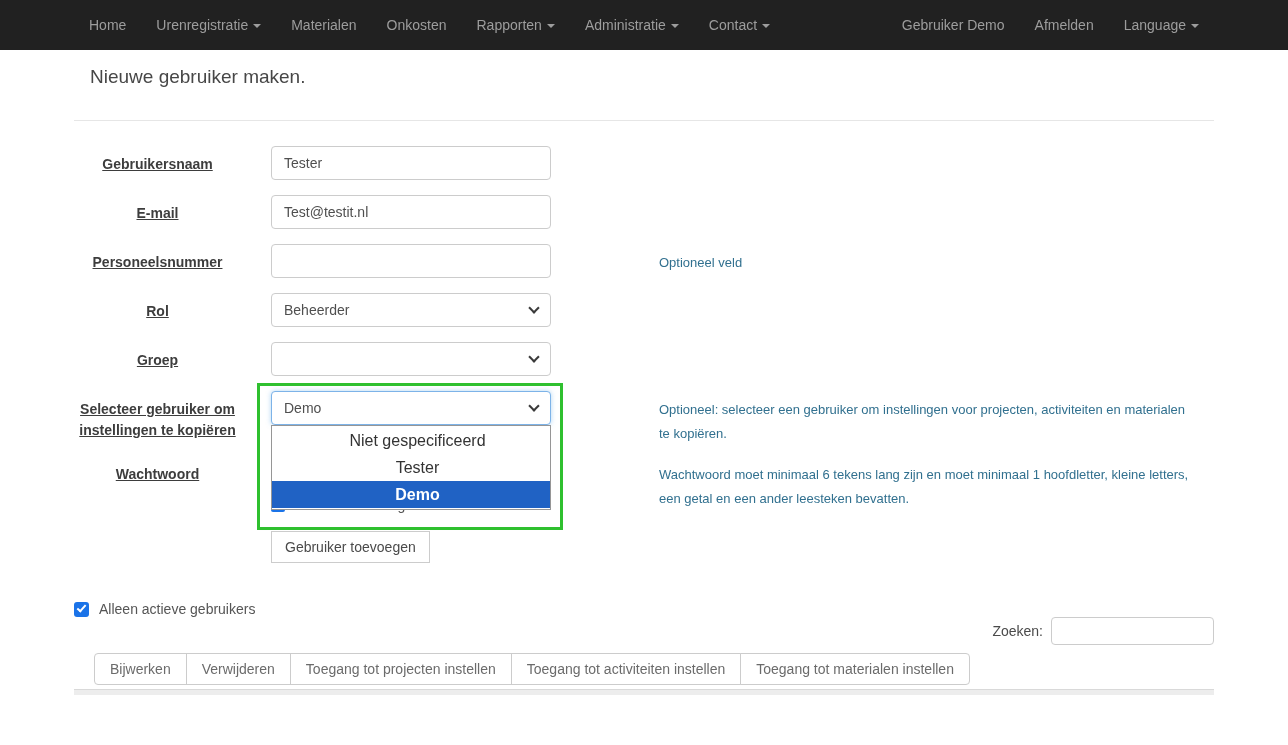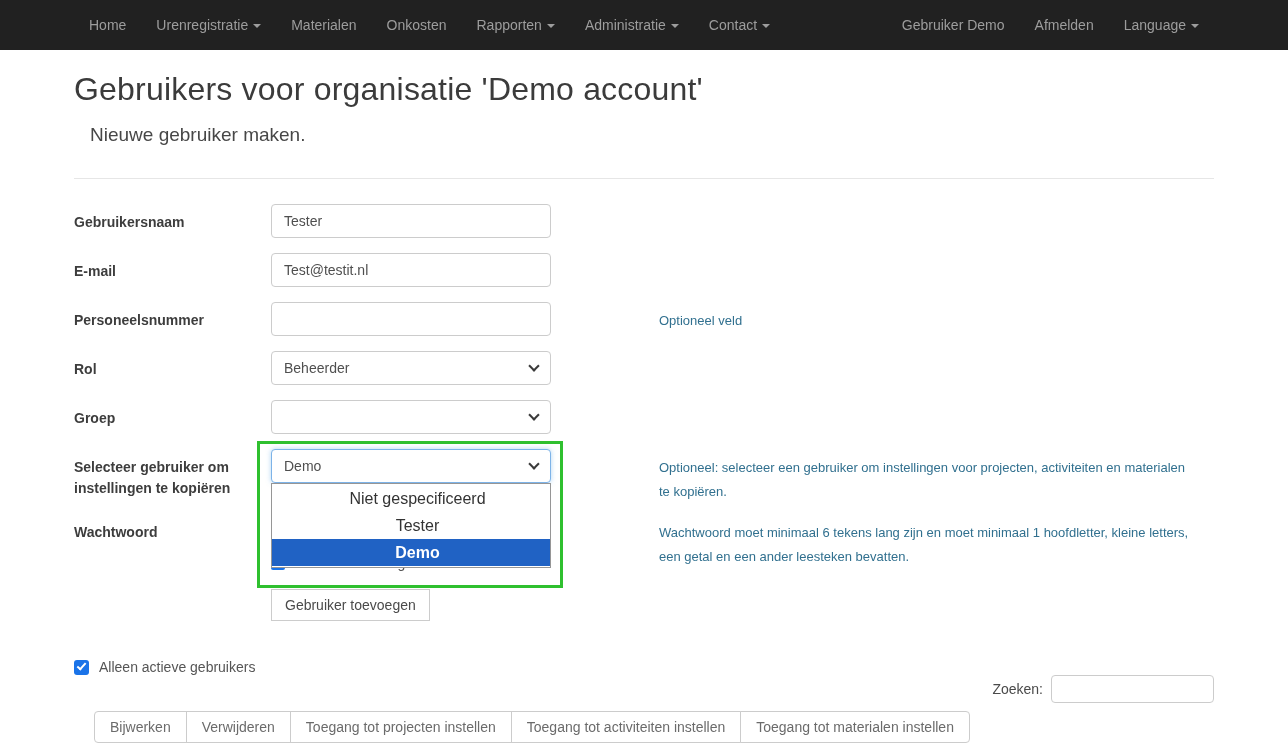--- a/index.html
+++ b/index.html
@@ -18,22 +18,22 @@
 
   
   .container { width: 1170px; margin: 0 auto; padding: 0 15px; }
   .page-header { border-bottom: 1px solid #e6e6e6; padding-bottom: 16px; }
   .page-title { font-size: 32px; font-weight: 500; color: #3b3b3b; margin: 21px 0 13px; letter-spacing: 0.2px; }
   .page-subtitle { font-size: 19px; color: #474747; margin: 16px; }
 
   
   .form { margin-top: 25px; }
   .form-row { display: flex; margin-bottom: 15px; }
-  .form-label { width: 167px; flex: none; text-align: left; font-weight: bold;
-                color: #3d3d3d; font-size: 14px; padding-top: 8px; line-height: 1.5; }
+  .form-label { width: 167px; flex: none; text-align: center; font-weight: bold;
+                color: #3d3d3d; font-size: 14px; padding-top: 8px; line-height: 1.5; text-decoration: underline; }
   .control { margin-left: 30px; flex: none; position: relative; }
   .text-input { width: 280px; height: 34px; border: 1px solid #ccc; border-radius: 4px;
                 padding: 6px 12px; font-size: 14px; color: #4f4f4f; background: #fff;
                 font-family: "Liberation Sans", sans-serif; outline: none; }
   .select-box { width: 280px; height: 34px; border: 1px solid #ccc; border-radius: 4px;
                 padding: 6px 12px; font-size: 14px; color: #4f4f4f; background: #fff;
                 display: flex; align-items: center; justify-content: space-between; cursor: pointer; gap: 8px; }
   .select-box.focused { border-color: #7db3e8; box-shadow: 0 0 5px rgba(102,175,233,.5); }
   .chev { width: 8px; height: 8px; border-right: 2px solid #3a3a3a; border-bottom: 2px solid #3a3a3a;
           transform: rotate(45deg); margin-top: -5px; flex: none; }
@@ -95,21 +95,20 @@
       <div class="nav-item"><span>Gebruiker Demo</span></div>
       <div class="nav-item"><span>Afmelden</span></div>
       <div class="nav-item"><span>Language</span><span class="caret"></span></div>
     </div>
   </div>
 </nav>
 
 <div class="container">
 
   <div class="page-header">
-    <h2 class="page-title">Gebruikers voor organisatie 'Demo account'</h2>
     <p class="page-subtitle">Nieuwe gebruiker maken.</p>
   </div>
 
   <div class="form">
 
     <div class="form-row">
       <label class="form-label">Gebruikersnaam</label>
       <div class="control">
         <input class="text-input" type="text" value="Tester" style="">
       </div>

